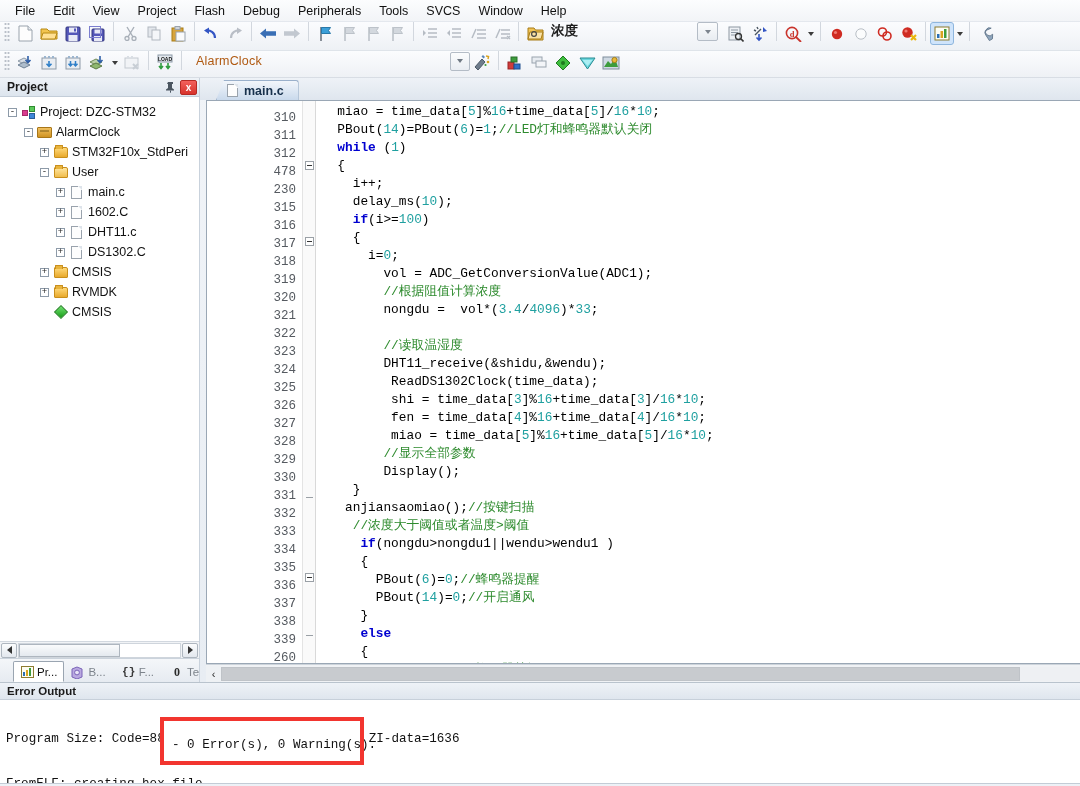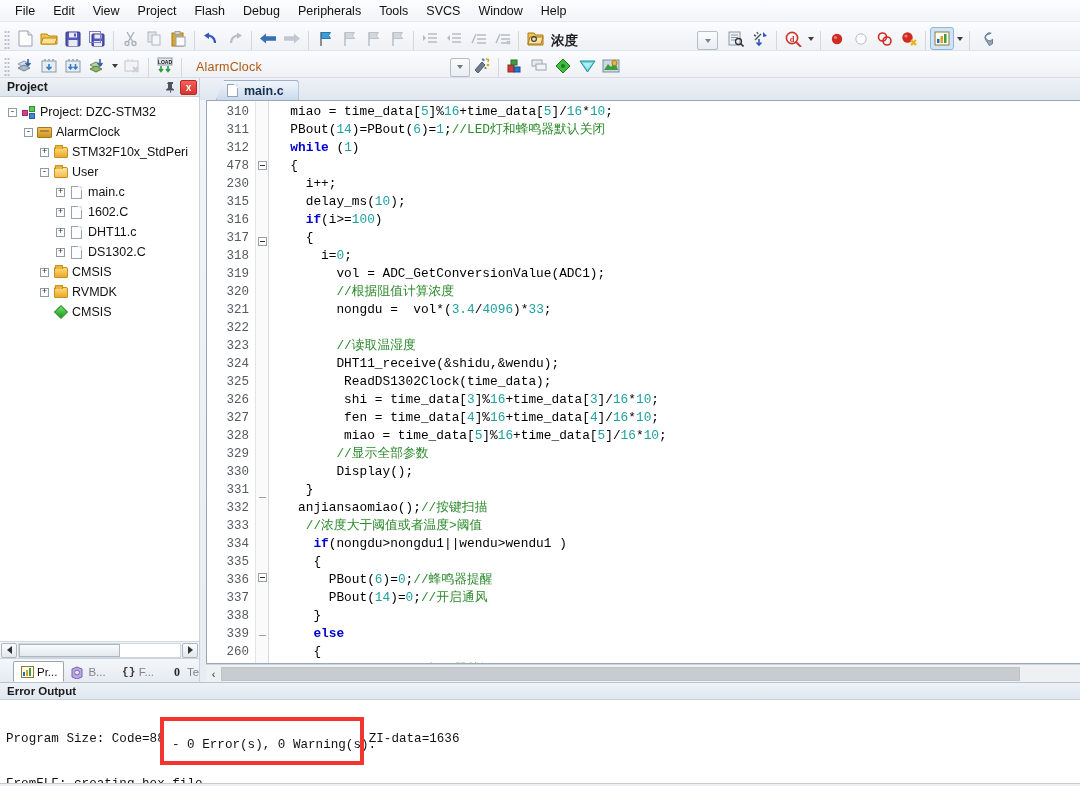--- a/index.html
+++ b/index.html
@@ -32,21 +32,21 @@
     font-size: 12.5px;
     color: #111;
     cursor: default;
     white-space: nowrap;
   }
 
   
   .toolbar {
     height: 29px;
     display: flex;
-    align-items: flex-end;
+    align-items: flex-start;
     background: linear-gradient(#fbfcfe,#eef1f5);
     border-bottom: 1px solid #dfe4ea;
     padding-left: 2px;
   }
   .toolbar.row2 { height: 27px; border-bottom: 1px solid #d8dde4; }
   .grip {
     width: 6px; height: 20px;
     margin: 0 3px 0 2px;
     background-image: radial-gradient(circle, #b9bfc8 1px, transparent 1.2px);
     background-size: 3px 4px;
@@ -234,25 +234,26 @@
   .code-area {
     flex:1; display:flex; background:#fff;
     border:1px solid #9aa7b5; border-right:none;
     margin-left:6px;
     overflow:hidden;
     position:relative;
   }
   .gutter {
     width:48px; flex:0 0 auto;
     background:#ffffff;
-    padding-top:2px;
+    padding-top:8px;
     text-align:right;
     font-family:"Liberation Mono","DejaVu Sans Mono",monospace;
     font-size:12.5px; color:#555a60;
     user-select:none;
+    margin-left:47px;
   }
   .fold-col {
     width:14px; flex:0 0 auto; background:#fafafa;
     border-left:1px solid #e4e4e4; border-right:1px solid #d9d9d9;
     padding-top:2px; position:relative;
   }
   .codelines {
     flex:1; padding-top:2px; padding-left:6px;
     font-family:"Liberation Mono","DejaVu Sans Mono",monospace;
     font-size:12.8px; color:#000;

